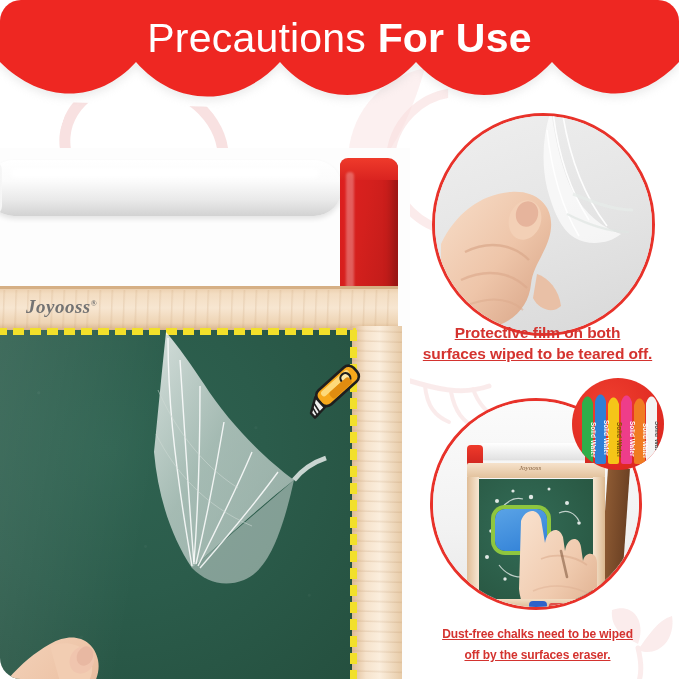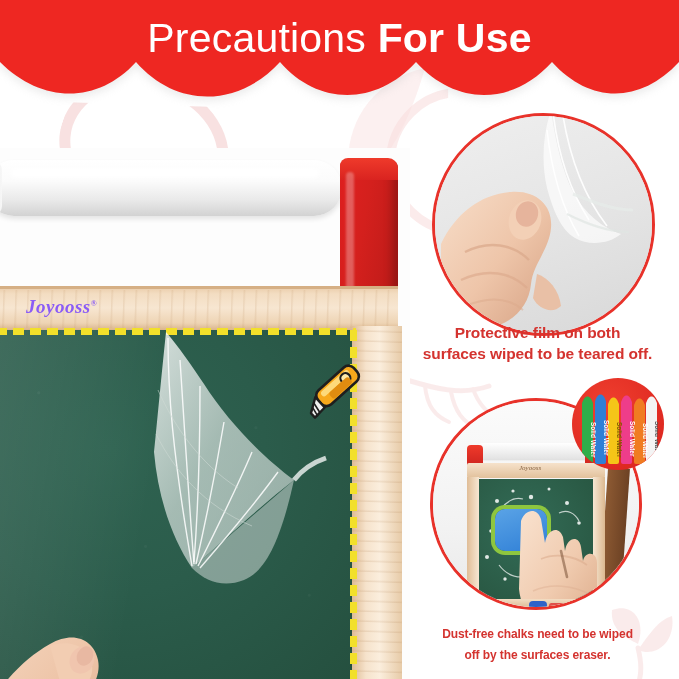--- a/index.html
+++ b/index.html
@@ -1,21 +1,21 @@
 <!DOCTYPE html>
 <html><head>
 <meta charset="utf-8">
 <style>
   html,body{margin:0;padding:0;}
   body{
     width:679px;height:679px;overflow:hidden;position:relative;
     background:#ffffff;
     font-family:"Liberation Sans", sans-serif;
   }
-  .stage{position:absolute;inset:0;width:679px;height:679px;overflow:hidden;background:#fff;}
+  .stage{position:absolute;inset:0;width:679px;height:679px;overflow:hidden;background:#fff;border-radius:21px;}
 
   
   .wm{position:absolute;pointer-events:none;}
   .wm-ring1{left:58px;top:78px;width:150px;height:120px;border:11px solid #f6d7d7;border-radius:50%;
             transform:rotate(18deg);opacity:.75;clip-path:polygon(0 35%,100% 0,100% 100%,0 100%);}
   .wm-ring2{left:386px;top:88px;width:130px;height:130px;border:9px solid #f7dada;border-radius:50%;
             opacity:.55;clip-path:polygon(0 0,42% 0,42% 100%,0 100%);}
   .wm-leaf{left:403px;top:372px;width:96px;height:80px;opacity:.5;}
   .wm-flower{left:598px;top:600px;width:86px;height:90px;opacity:.55;}
   .wm-petal{left:330px;top:60px;width:120px;height:130px;opacity:.45;}
@@ -50,21 +50,21 @@
     background:linear-gradient(180deg,#ef3a2b,#d92320);}
   .red-cap-hi{position:absolute;left:346px;top:24px;width:8px;height:140px;border-radius:5px;background:rgba(255,255,255,.28);filter:blur(1px);}
 
   
   .wood-rail{position:absolute;left:-6px;top:138px;width:404px;height:44px;
     background:linear-gradient(180deg,#e8c9a6 0%,#f3ddc2 18%,#f7e6d1 50%,#eed4b4 84%,#d9b48c 100%);}
   .wood-rail-line{position:absolute;left:-6px;top:138px;width:404px;height:3px;background:#cfa678;opacity:.75;}
   .wood-grain{position:absolute;left:-6px;top:142px;width:404px;height:38px;opacity:.30;
     background:repeating-linear-gradient(92deg,rgba(183,138,92,.0) 0px,rgba(183,138,92,.0) 9px,rgba(183,138,92,.55) 10px,rgba(183,138,92,.0) 12px);}
   .brand-logo{position:absolute;left:26px;top:148px;font-family:"Liberation Serif",serif;font-style:italic;
-    font-size:19px;font-weight:700;color:#8b5cf6;letter-spacing:.5px;}
+    font-size:19px;font-weight:700;color:#737373;letter-spacing:.5px;}
   .brand-r{font-size:8px;vertical-align:super;}
 
   
   .wood-leg{position:absolute;left:352px;top:178px;width:50px;height:353px;
     background:linear-gradient(90deg,#dfbc95 0%,#f6e3cc 28%,#fbeedd 55%,#e7cba8 100%);}
   .wood-leg-grain{position:absolute;left:352px;top:178px;width:50px;height:353px;opacity:.28;
     background:repeating-linear-gradient(2deg,rgba(176,130,85,0) 0px,rgba(176,130,85,0) 7px,rgba(176,130,85,.6) 8px,rgba(176,130,85,0) 10px);}
 
   
   .board{position:absolute;left:-4px;top:182px;width:356px;height:349px;
@@ -129,21 +129,21 @@
     background:radial-gradient(circle at 38% 32%,#f0402f,#d8201c);overflow:hidden;}
   .chalks{position:absolute;left:8px;top:10px;width:78px;height:80px;}
 
   
   .cutter{position:absolute;left:300px;top:205px;width:78px;height:78px;transform:rotate(0deg);}
 
   
   .caption{position:absolute;text-align:center;color:#d4332f;font-weight:700;line-height:21px;letter-spacing:-.1px;}
   .cap1{left:396px;top:322px;width:283px;font-size:15.5px;}
   .cap2{left:396px;top:624px;width:283px;font-size:12px;}
-  .cap-line{display:block;white-space:nowrap;}
+  .cap-line{display:block;white-space:nowrap;text-decoration:underline;}
 </style>
 </head>
 <body>
 
 <div class="stage">
 
   <div class="wm wm-ring1"></div>
   <div class="wm wm-ring2"></div>
 
   <svg class="wm wm-petal" viewBox="0 0 120 130">

